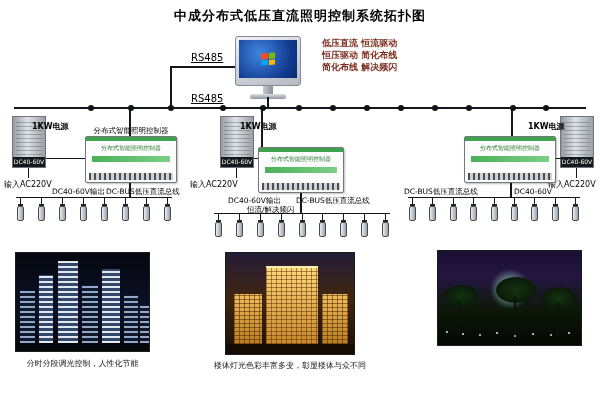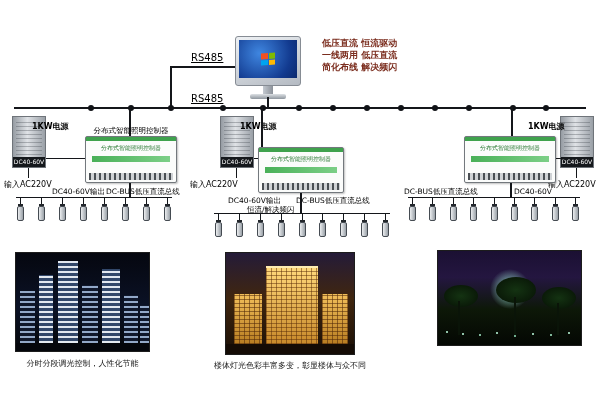--- a/index.html
+++ b/index.html
@@ -93,24 +93,25 @@
              box-shadow:16px 2px 0 #bfffe0, 33px 3px 0 #a8f0cc, 50px 1px 0 #bfffe0,
                         68px 4px 0 #93e0bb, 86px 2px 0 #bfffe0, 104px 3px 0 #a8f0cc, 122px 1px 0 #bfffe0; }
 
   .caption { position:absolute; font-size:8px; color:#222; text-align:center; white-space:nowrap; }
 </style>
 </head>
 <body>
 
 <div id="stage">
 
+  <div class="title">中成分布式低压直流照明控制系统拓扑图</div>
 
   <div class="features">
     <div>低压直流 恒流驱动</div>
-    <div>一线两用 低压直流</div>
+    <div>恒压驱动 简化布线</div>
     <div>简化布线 解决频闪</div>
   </div>
 
   <div class="monitor">
     <div class="mon-screen">
       <div class="mon-glass">
         <div class="winlogo">
             <i></i>
             <i></i>
             <i></i>

